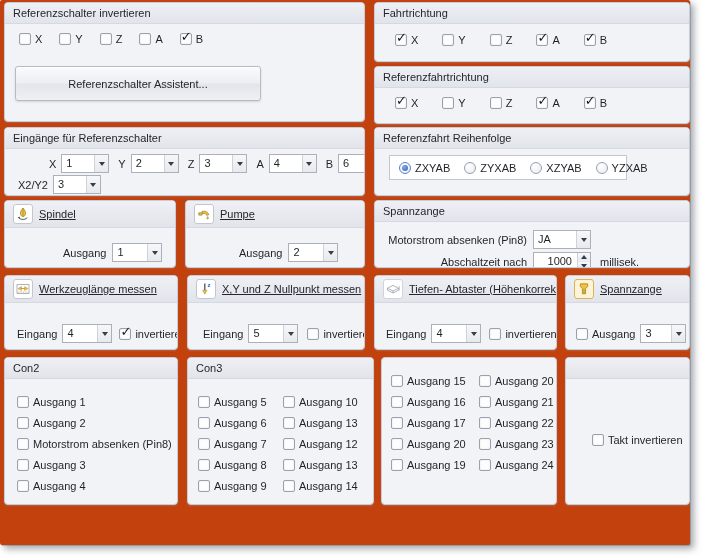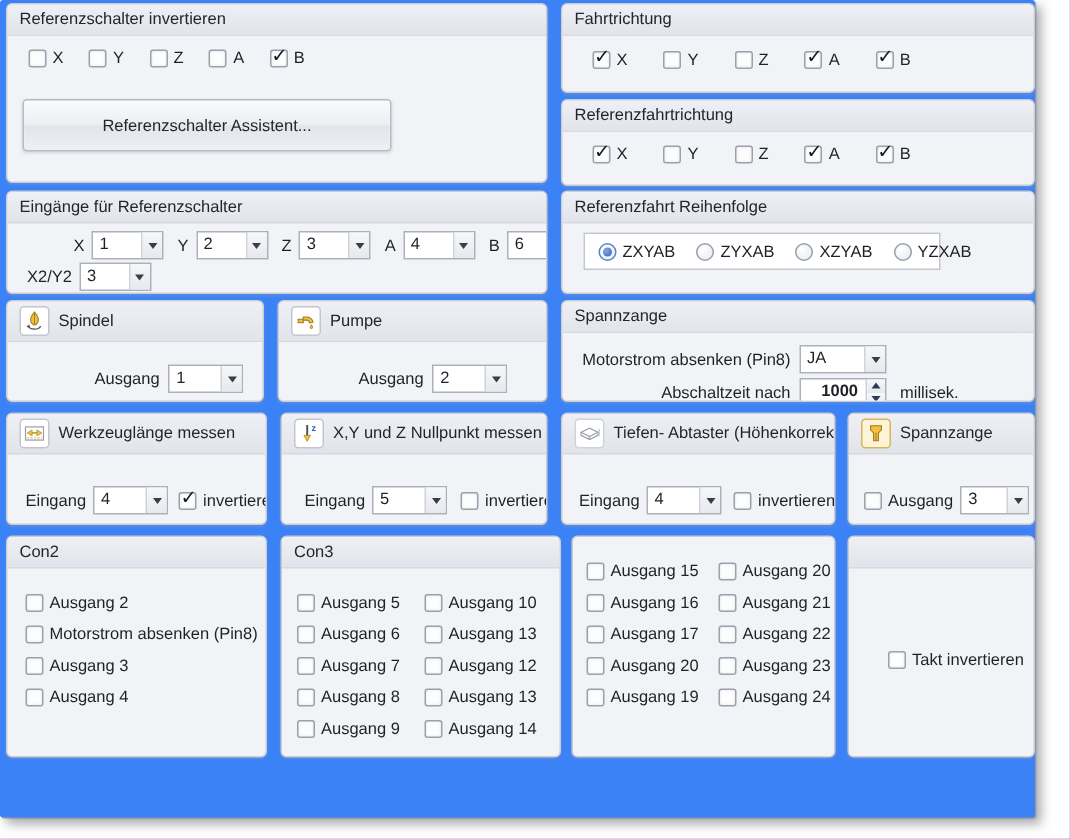--- a/index.html
+++ b/index.html
@@ -1,48 +1,48 @@
 <!DOCTYPE html>
 <html><head>
 <meta charset="utf-8">
 <style>
   * { box-sizing: border-box; margin: 0; padding: 0; }
   html,body { width: 713px; height: 559px; background: #ffffff; overflow: hidden; }
   body { font-family: "Liberation Sans", "DejaVu Sans", sans-serif; font-size: 11px; color: #1e2126; position: relative; }
 
   .panel { position: absolute; left: 0; top: 0; width: 690px; height: 545px;
-           background: #3b82f6; border-radius: 2px;
+           background: #c2410c; border-radius: 2px;
            box-shadow: 4px 4px 7px rgba(108,113,124,.6), 1px 1px 0 #c2c6ce; }
 
   .gb { position: absolute; background: #f2f3f7; border: 1px solid #c8ccd4; border-radius: 4px;
         box-shadow: 0 1px 2px rgba(160,165,175,.3); overflow: hidden; }
   .gb-h { height: 21px; display: flex; align-items: center; gap: 6px; padding: 0 8px;
           background: linear-gradient(#eef0f5, #e2e4eb); border-bottom: 1px solid #d6d9e0;
           color: #23262b; white-space: nowrap; }
-  .gb-h.tall { height: 27px; }
+  .gb-h.tall { height: 27px; text-decoration: underline; }
   .gb-b { position: relative; }
 
   .row { display: flex; align-items: center; white-space: nowrap; }
 
   .cb { display: inline-flex; align-items: center; gap: 4px; cursor: default; white-space: nowrap; }
   .box { width: 12px; height: 12px; background: #fdfdfe; border: 1px solid #9aa0ac; border-radius: 2px;
          position: relative; box-shadow: inset 0 0 2px #e0e3e9; flex: none; }
   .box.checked::after { content: "✓"; position: absolute; left: 0; top: -5px;
                         font-size: 13px; font-weight: bold; color: #14171c; }
 
   .combo { display: inline-flex; align-items: stretch; height: 19px; background: #fff;
            border: 1px solid #abb0ba; flex: none; }
   .combo-v { flex: 1; padding-left: 4px; line-height: 17px; overflow: hidden; }
   .combo-a { width: 14px; display: flex; align-items: center; justify-content: center;
              border-left: 1px solid #ced2d9; background: linear-gradient(#f6f7f9, #e7e9ee); }
   .combo-a::after { content: ""; border-left: 3.5px solid transparent; border-right: 3.5px solid transparent;
                     border-top: 4px solid #3a3d44; }
 
   .spin { display: inline-flex; align-items: stretch; height: 19px; background: #fff;
-          border: 1px solid #abb0ba; flex: none; font-weight: bold; }
+          border: 1px solid #abb0ba; flex: none; }
   .spin-v { flex: 1; text-align: right; padding-right: 5px; line-height: 17px; }
   .spin-b { width: 13px; display: flex; flex-direction: column; border-left: 1px solid #ced2d9; }
   .spin-u, .spin-d { flex: 1; display: flex; align-items: center; justify-content: center;
                      background: linear-gradient(#f6f7f9, #e7e9ee); }
   .spin-u::after { content: ""; border-left: 3px solid transparent; border-right: 3px solid transparent;
                    border-bottom: 4px solid #2e3c58; }
   .spin-d::after { content: ""; border-left: 3px solid transparent; border-right: 3px solid transparent;
                    border-top: 4px solid #2e3c58; }
 
   .rd { display: inline-flex; align-items: flex-start; gap: 4px; white-space: nowrap; }
@@ -420,20 +420,24 @@
   </div>
 
   <div class="gb" style="left:4px;top:357px;width:174px;height:148px">
     <div class="gb-h">
       <span>Con2</span>
     </div>
     <div class="gb-b">
       <div class="conlist" style="padding:17px 0 0 12px">
         <label class="cb">
             <span class="box"></span>
+            <span>Ausgang 1</span>
+          </label>
+        <label class="cb">
+            <span class="box"></span>
             <span>Ausgang 2</span>
           </label>
         <label class="cb">
             <span class="box"></span>
             <span>Motorstrom absenken (Pin8)</span>
           </label>
         <label class="cb">
             <span class="box"></span>
             <span>Ausgang 3</span>
           </label>

